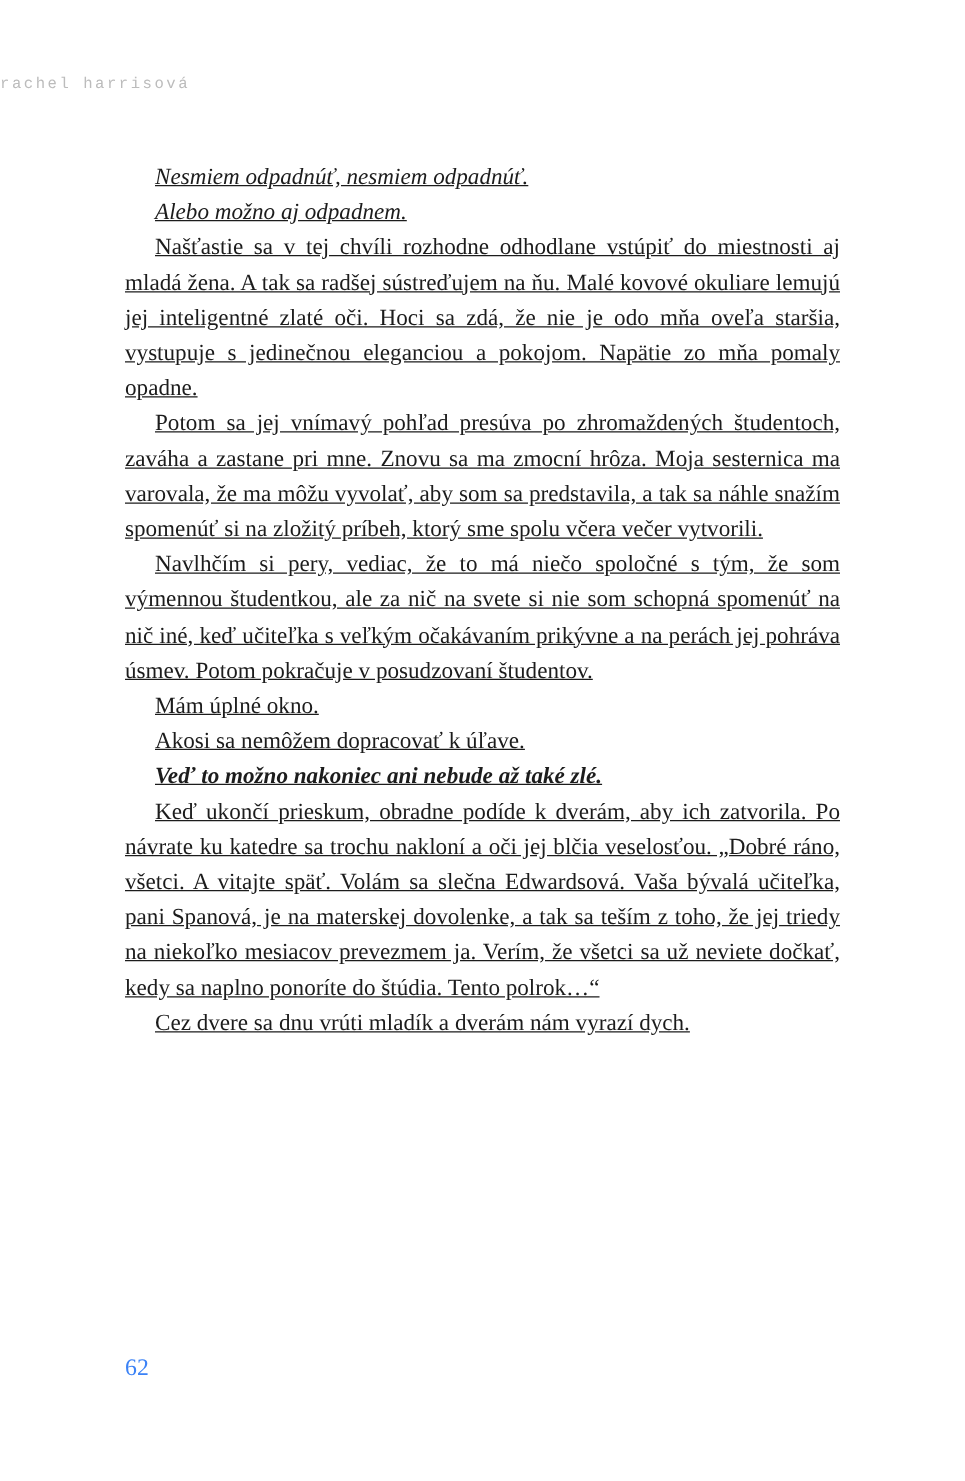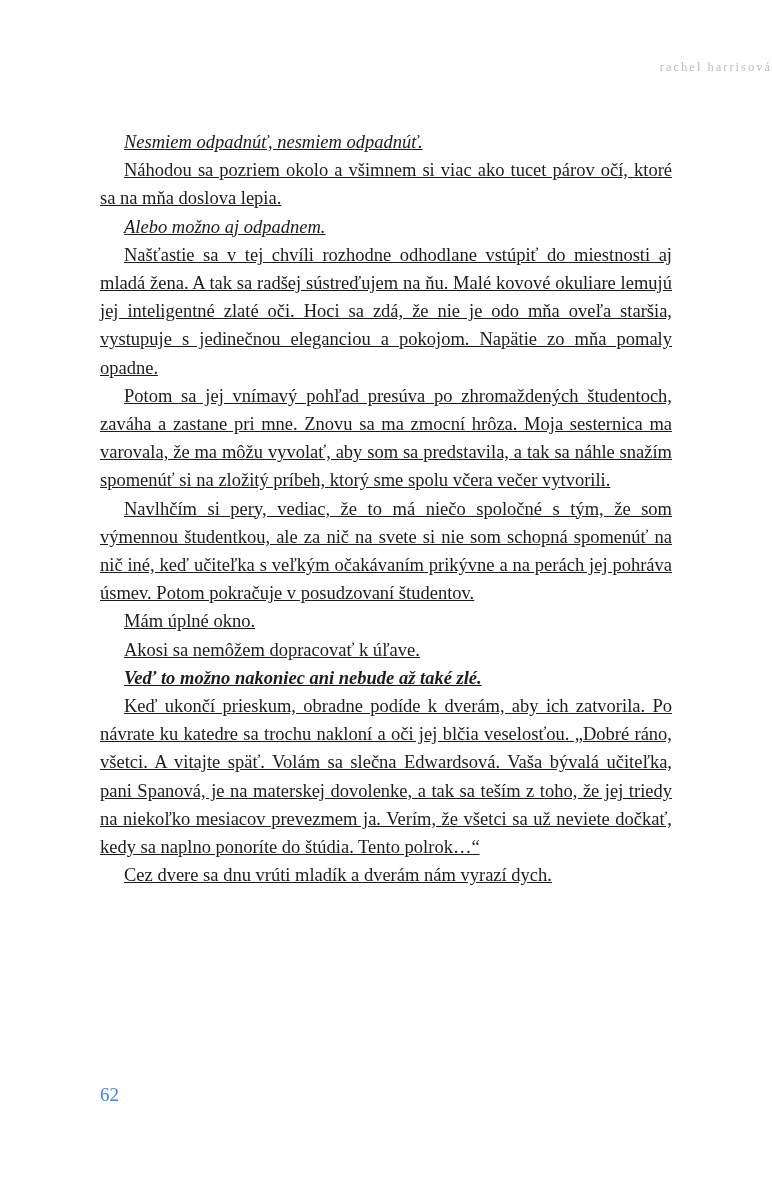--- a/index.html
+++ b/index.html
@@ -15,25 +15,25 @@
     overflow: hidden;
     font-family: "Liberation Serif", serif;
     color: #1c1c1c;
     box-sizing: border-box;
   }
   .running-header {
     position: absolute;
     top: 60px;
     left: 0;
     right: 0;
-    text-align: right;
+    text-align: left;
     font-size: 12.5px;
     letter-spacing: 2px;
     color: #bcbcbc;
-    font-family: Liberation Serif, serif;
+    font-family: Liberation Mono, monospace;
   }
   .body-text {
     position: absolute;
     top: 128px;
     left: 100px;
     width: 572px;
     font-size: 18.5px;
     line-height: 28.2px;
     text-align: justify;
     text-decoration: underline;
@@ -60,21 +60,20 @@
   }
 </style>
 </head>
 <body>
 
 <div class="page">
   <div class="running-header">rachel harrisová</div>
 
   <div class="body-text">
       <p class="para italic">Nesmiem odpadnúť, nesmiem odpadnúť.</p>
-      <p class="para normal">Náhodou sa pozriem okolo a všimnem si viac ako tucet párov očí, ktoré sa na mňa doslova lepia.</p>
       <p class="para italic">Alebo možno aj odpadnem.</p>
       <p class="para normal">Našťastie sa v tej chvíli rozhodne odhodlane vstúpiť do miestnosti aj mladá žena. A tak sa radšej sústreďujem na ňu. Malé kovové okuliare lemujú jej inteligentné zlaté oči. Hoci sa zdá, že nie je odo mňa oveľa staršia, vystupuje s jedinečnou eleganciou a pokojom. Napätie zo mňa pomaly opadne.</p>
       <p class="para normal">Potom sa jej vnímavý pohľad presúva po zhromaždených študentoch, zaváha a zastane pri mne. Znovu sa ma zmocní hrôza. Moja sesternica ma varovala, že ma môžu vyvolať, aby som sa predstavila, a tak sa náhle snažím spomenúť si na zložitý príbeh, ktorý sme spolu včera večer vytvorili.</p>
       <p class="para normal">Navlhčím si pery, vediac, že to má niečo spoločné s tým, že som výmennou študentkou, ale za nič na svete si nie som schopná spomenúť na nič iné, keď učiteľka s veľkým očakávaním prikývne a na perách jej pohráva úsmev. Potom pokračuje v posudzovaní študentov.</p>
       <p class="para normal">Mám úplné okno.</p>
       <p class="para normal">Akosi sa nemôžem dopracovať k úľave.</p>
       <p class="para bold-italic">Veď to možno nakoniec ani nebude až také zlé.</p>
       <p class="para normal">Keď ukončí prieskum, obradne podíde k dverám, aby ich zatvorila. Po návrate ku katedre sa trochu nakloní a oči jej blčia veselosťou. „Dobré ráno, všetci. A vitajte späť. Volám sa slečna Edwardsová. Vaša bývalá učiteľka, pani Spanová, je na materskej dovolenke, a tak sa teším z toho, že jej triedy na niekoľko mesiacov prevezmem ja. Verím, že všetci sa už neviete dočkať, kedy sa naplno ponoríte do štúdia. Tento polrok…“</p>
       <p class="para normal">Cez dvere sa dnu vrúti mladík a dverám nám vyrazí dych.</p>
     </div>

